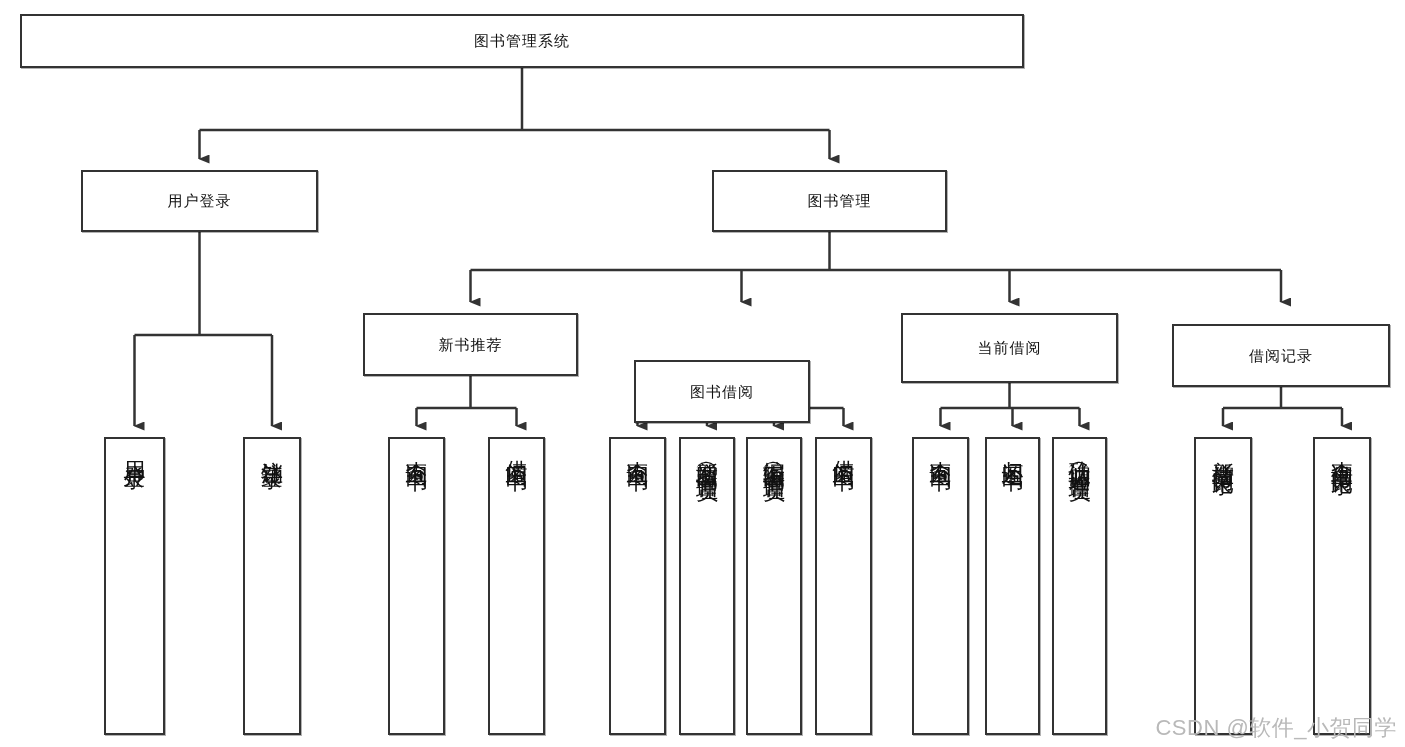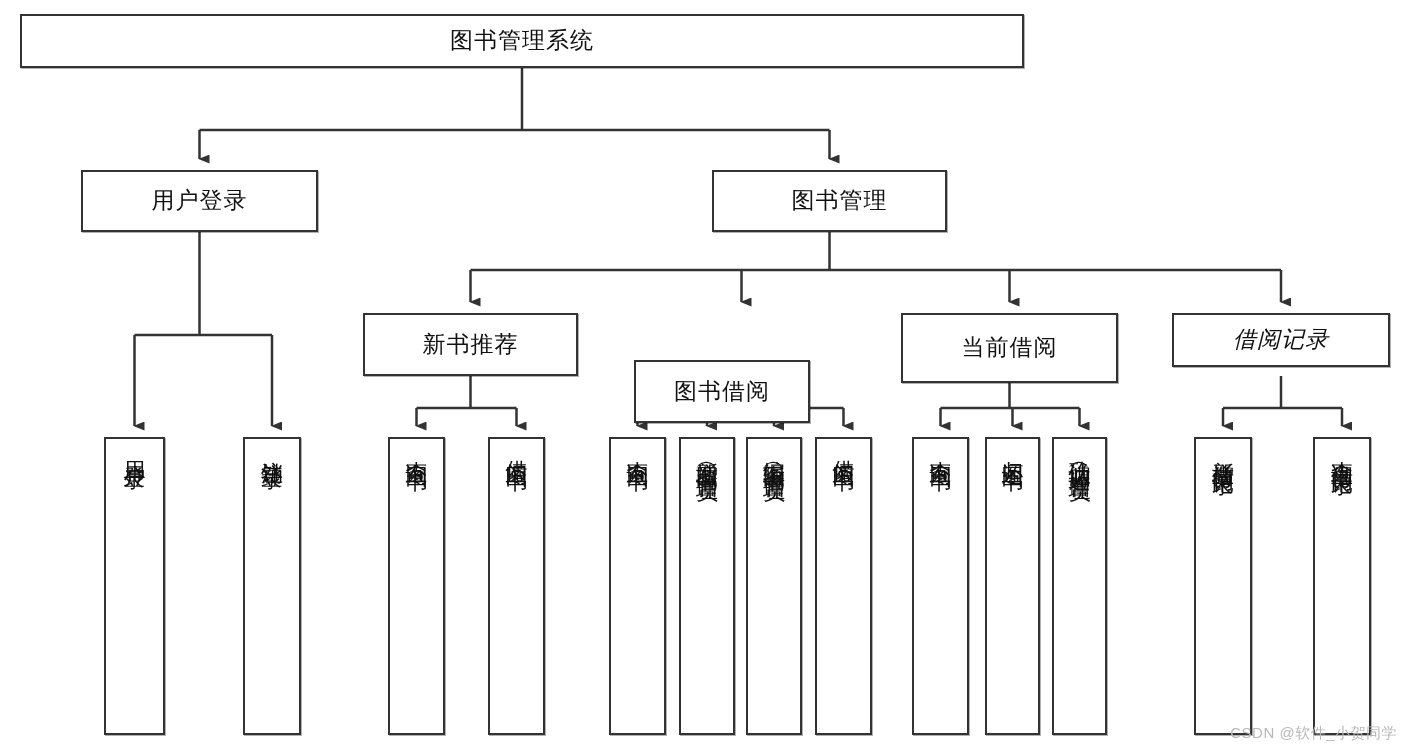--- a/index.html
+++ b/index.html
@@ -36,41 +36,41 @@
     color: #000000;
     box-shadow: 1px 1px 0 rgba(0,0,0,0.30);
   }
   .node .label {
     display: block;
     text-align: center;
     line-height: 1.18;
     color: #111111;
   }
   .node.horiz .label {
-    font-size: 23px;
+    font-size: 15px;
     letter-spacing: 1px;
   }
   .node.vert {
     align-items: flex-start;
     justify-content: center;
     padding-top: 4px;
   }
   .node.vert .label {
     writing-mode: vertical-rl;
     text-orientation: upright;
     font-size: 22px;
     letter-spacing: 3px;
     line-height: 1;
     white-space: nowrap;
   }
   #watermark {
     position: absolute;
     right: 8px;
     bottom: 4px;
-    font-size: 15px;
+    font-size: 22px;
     color: #b9b9b9;
     letter-spacing: 0.5px;
     white-space: nowrap;
     user-select: none;
   }
 </style>
 </head>
 <body>
 
 <div id="canvas">
@@ -130,21 +130,21 @@
       </div>
       <div class="node horiz" style="left: 363px; top: 313px; width: 215px; height: 63px; align-items: center;">
         <span class="label">新书推荐</span>
       </div>
       <div class="node horiz" style="left: 634px; top: 313px; width: 176px; height: 63px; margin-top: 47px;">
         <span class="label">图书借阅</span>
       </div>
       <div class="node horiz" style="left: 901px; top: 313px; width: 217px; height: 70px;">
         <span class="label">当前借阅</span>
       </div>
-      <div class="node horiz" style="left: 1172px; top: 313px; width: 218px; height: 54px; font-style: italic;">
+      <div class="node horiz" style="left: 1172px; top: 324px; width: 218px; height: 63px;">
         <span class="label">借阅记录</span>
       </div>
       <div class="node vert" style="left: 104px; top: 437px; width: 61px; height: 298px;">
         <span class="label">用户登录</span>
       </div>
       <div class="node vert" style="left: 243px; top: 437px; width: 58px; height: 298px;">
         <span class="label">注销登录</span>
       </div>
       <div class="node vert" style="left: 388px; top: 437px; width: 57px; height: 298px;">
         <span class="label">查询图书</span>

